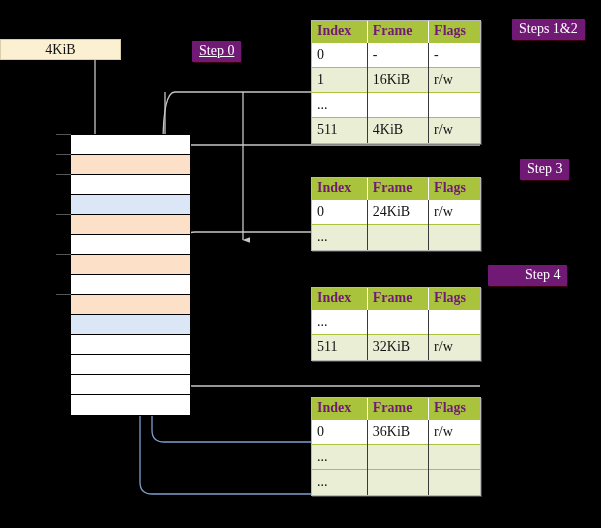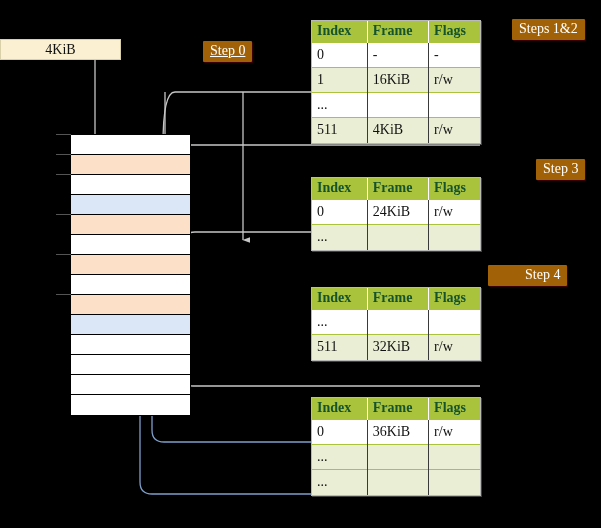--- a/index.html
+++ b/index.html
@@ -5,21 +5,21 @@
   html,body{margin:0;padding:0;background:#000;}
   body{
     width:601px;height:528px;position:relative;overflow:hidden;
     font-family:"Liberation Serif",serif;
   }
   .stage{position:absolute;left:0;top:0;width:601px;height:528px;}
 
   
   .badge{
     position:absolute;
-    background:#a16207;
+    background:#701a75;
     color:#ffffff;
     font-family:"Liberation Serif",serif;
     font-size:14px;
     line-height:18px;
     padding:1px 7px 2px 7px;
     white-space:nowrap;
     border-radius:1px;
     box-shadow:1px 1px 0 #3a0010;
     text-align:center;
   }
@@ -40,21 +40,21 @@
   .ptable{
     position:absolute;
     border:1px solid #b9b9b9;
     background:#ffffff;
     box-sizing:border-box;
     box-shadow:1px 1px 0 rgba(120,120,120,.55);
   }
   .ptable table{border-collapse:collapse;width:100%;}
   .ptable th{
     background:#aac33c;
-    color:#14532d;
+    color:#701a75;
     font-family:"Liberation Serif",serif;
     font-weight:bold;
     font-size:14px;
     text-align:left;
     padding:2px 5px 3px 5px;
     border-right:1px solid #ffffff;
     height:21px;
     box-sizing:border-box;
   }
   .ptable th:last-child{border-right:none;margin-top:44px;}
@@ -136,23 +136,23 @@
 
       <path d="M480,494 L152,494 Q140,494 140,482 L140,424"></path>
       <path d="M140,424 L140,330" marker-end="url(#ah-blue)"></path>
     </g>
   </svg>
 
   <div class="srcbox" style="left:0px;top:39px;width:121px;height:21px;line-height:19px;">
     <span>4KiB</span>
   </div>
 
-  <div class="badge" style="left:203px;top:41px;text-decoration:underline;"><span>Step 0</span></div>
+  <div class="badge" style="left:192px;top:41px;text-decoration:underline;"><span>Step 0</span></div>
   <div class="badge" style="left:512px;top:19px;"><span>Steps 1&amp;2</span></div>
-  <div class="badge" style="left:536px;top:159px;"><span>Step 3</span></div>
+  <div class="badge" style="left:520px;top:159px;"><span>Step 3</span></div>
   <div class="badge" style="left:488px;top:265px;padding-left:37px;"><span>Step 4</span></div>
 
   <div class="memstrip" style="left:70px;top:134px;width:121px;height:282px;">
     <div class="memrow c-white" style="top:0px;height:20px;"></div>
     <div class="memrow c-orange" style="top:20px;height:20px;"></div>
     <div class="memrow c-white" style="top:40px;height:20px;"></div>
     <div class="memrow c-blue" style="top:60px;height:20px;"></div>
     <div class="memrow c-orange" style="top:80px;height:20px;"></div>
     <div class="memrow c-white" style="top:100px;height:20px;"></div>
     <div class="memrow c-orange" style="top:120px;height:20px;"></div>

